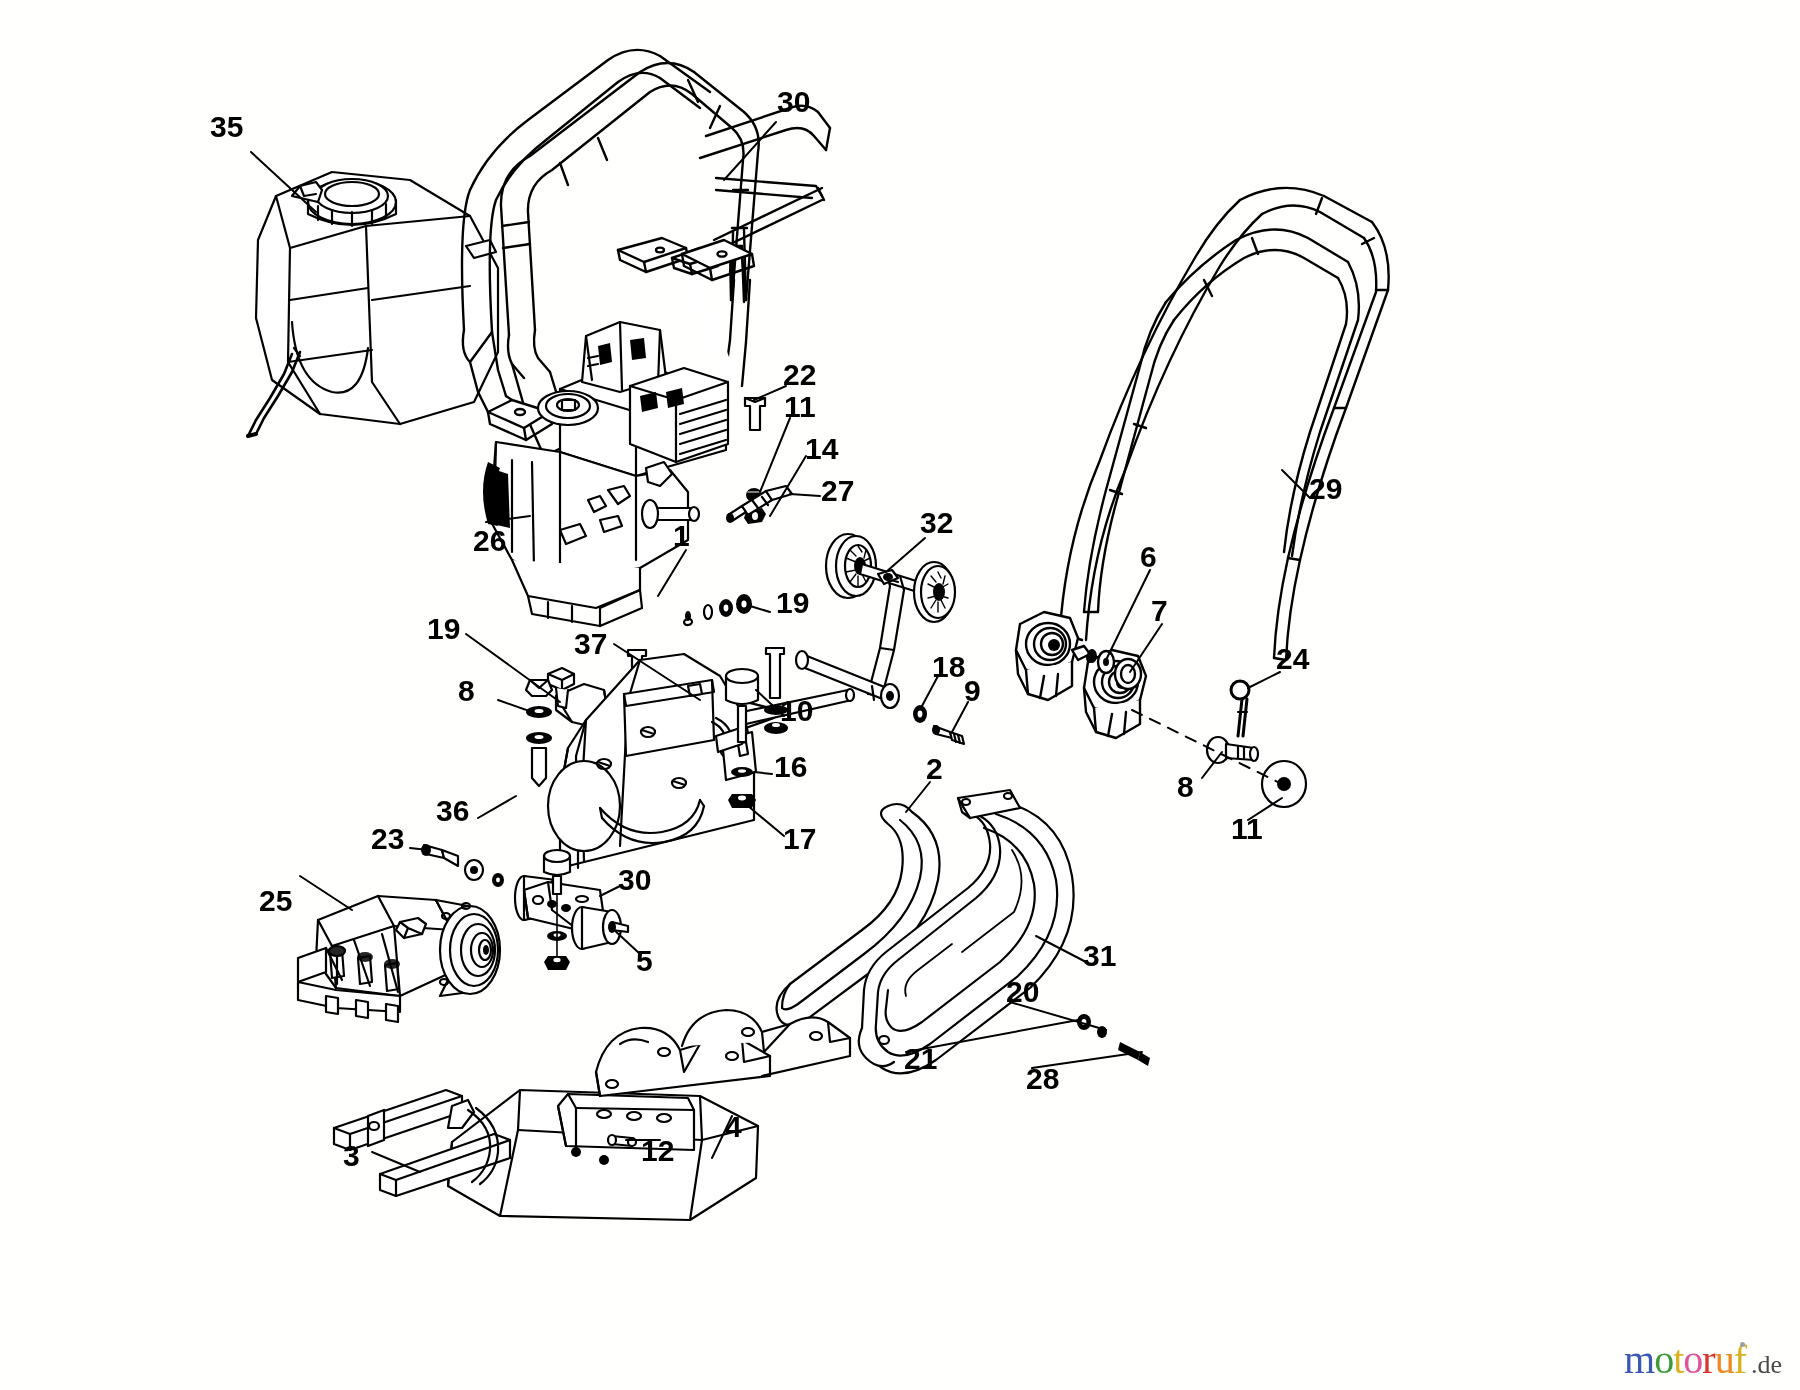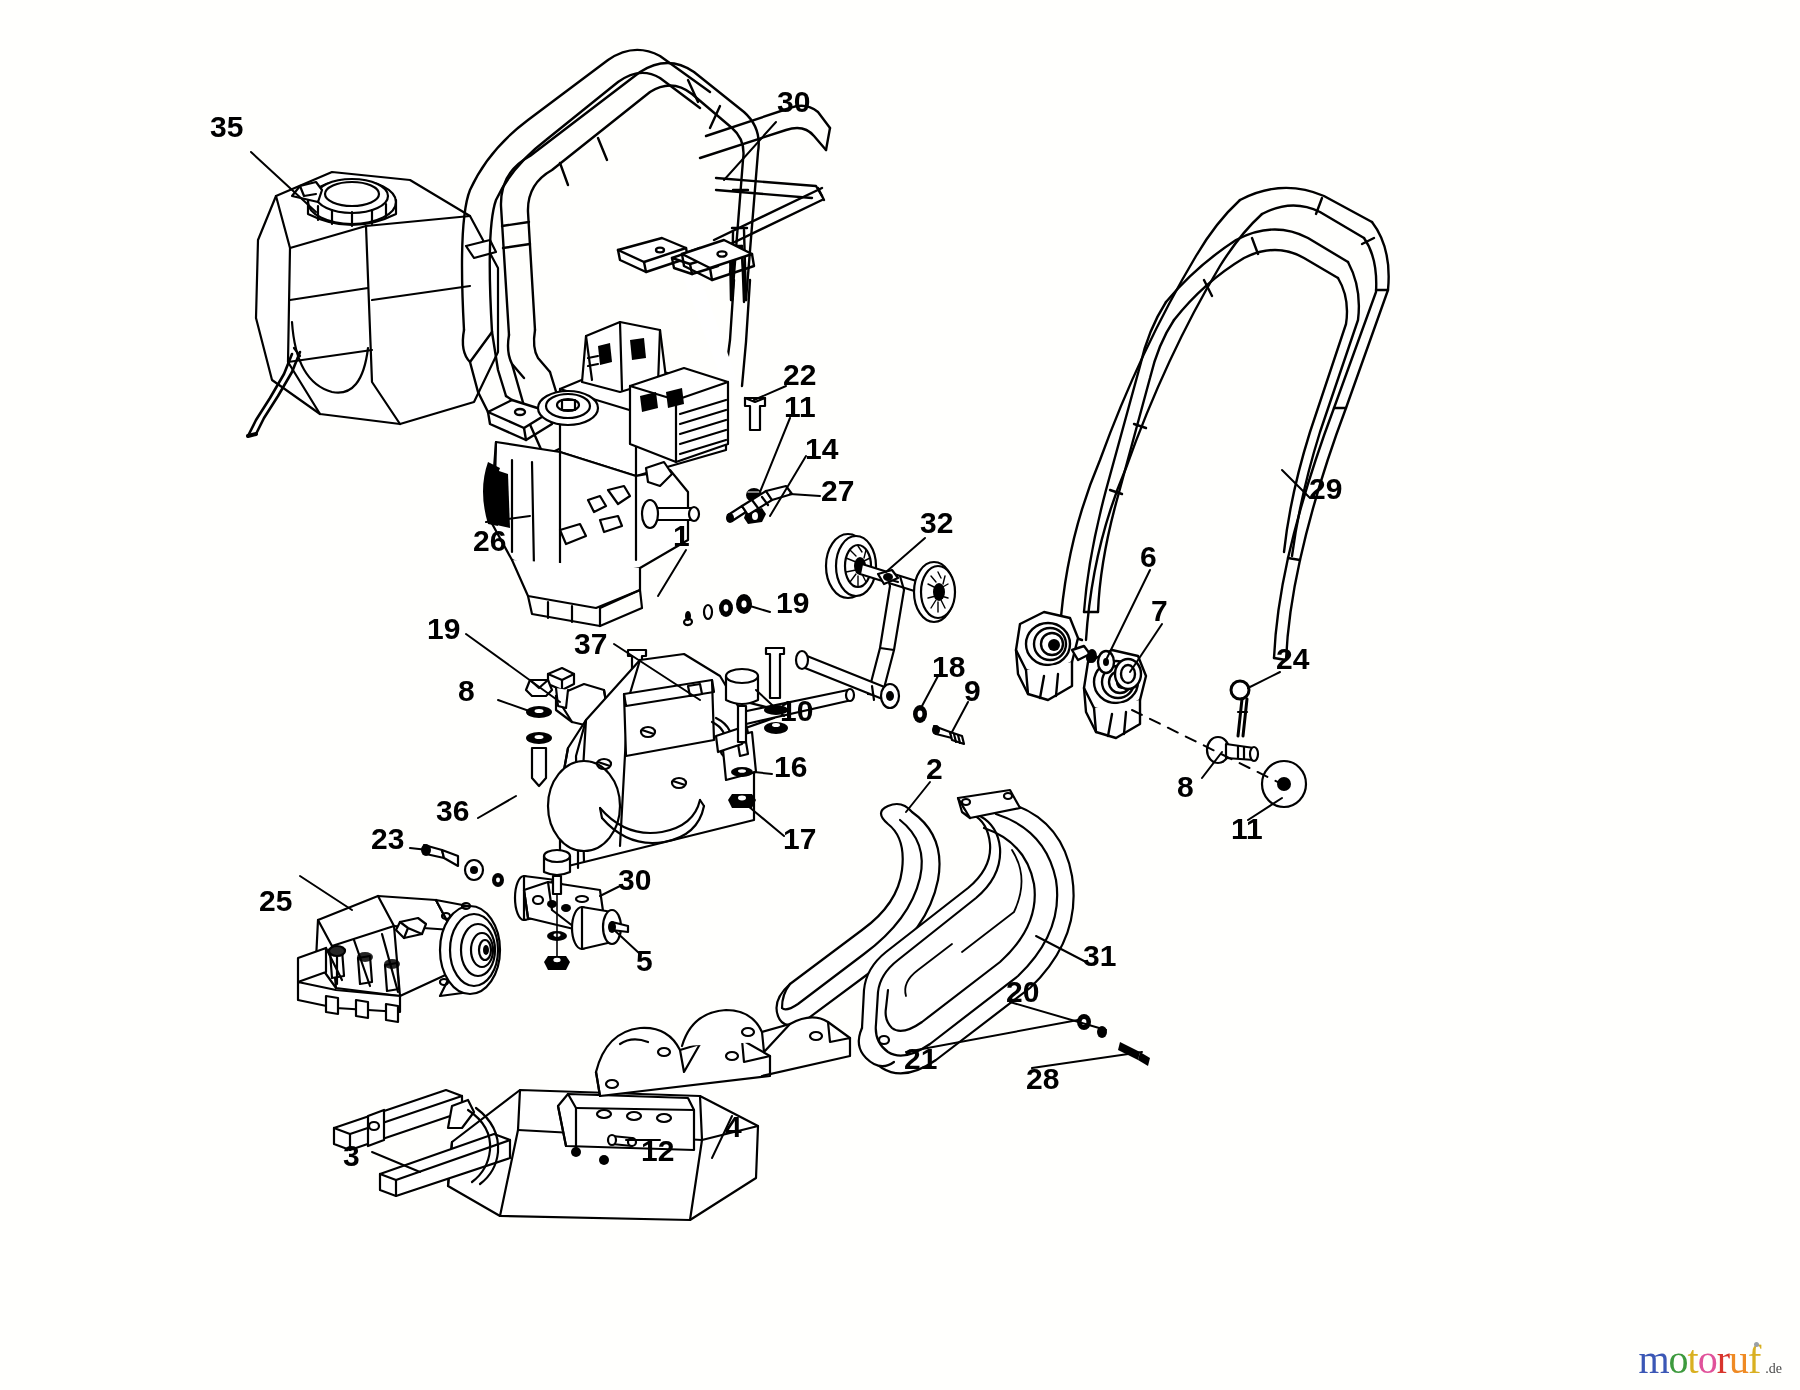--- a/index.html
+++ b/index.html
@@ -41,21 +41,21 @@
     bottom:10px;
     font-family:"Liberation Serif", serif;
     font-size:40px;
     line-height:1;
     letter-spacing:-1px;
     white-space:nowrap;
     user-select:none;
   }
   #watermark .l{display:inline-block;}
   #watermark .tld{
-    font-size:14px;
+    font-size:26px;
     color:#4a4a4a;
     letter-spacing:0;
     vertical-align:baseline;
   }
   #watermark .dot-acc{
     display:inline-block;
     width:5px;height:5px;
     border-radius:50%;
     background:#9aa0a6;
     position:relative;

